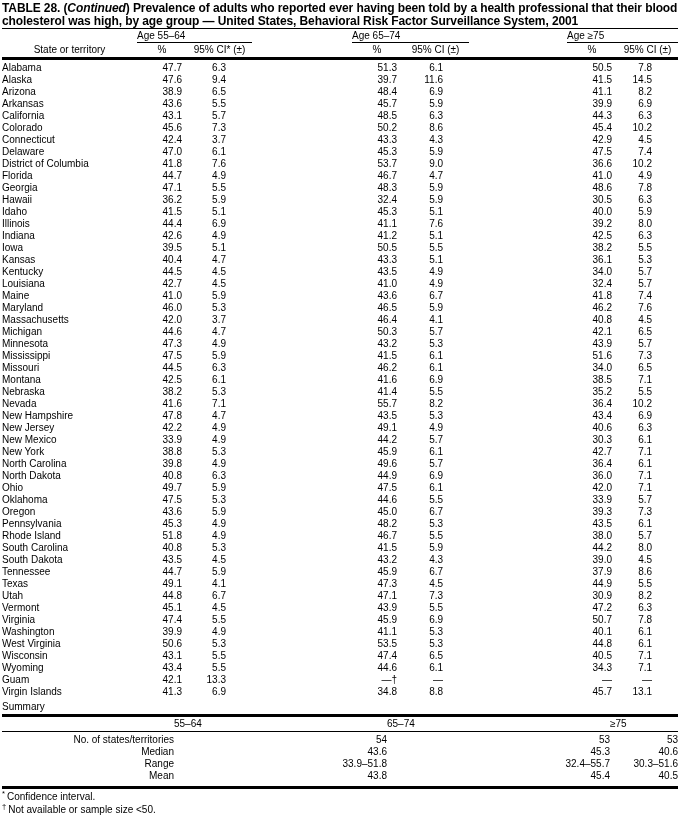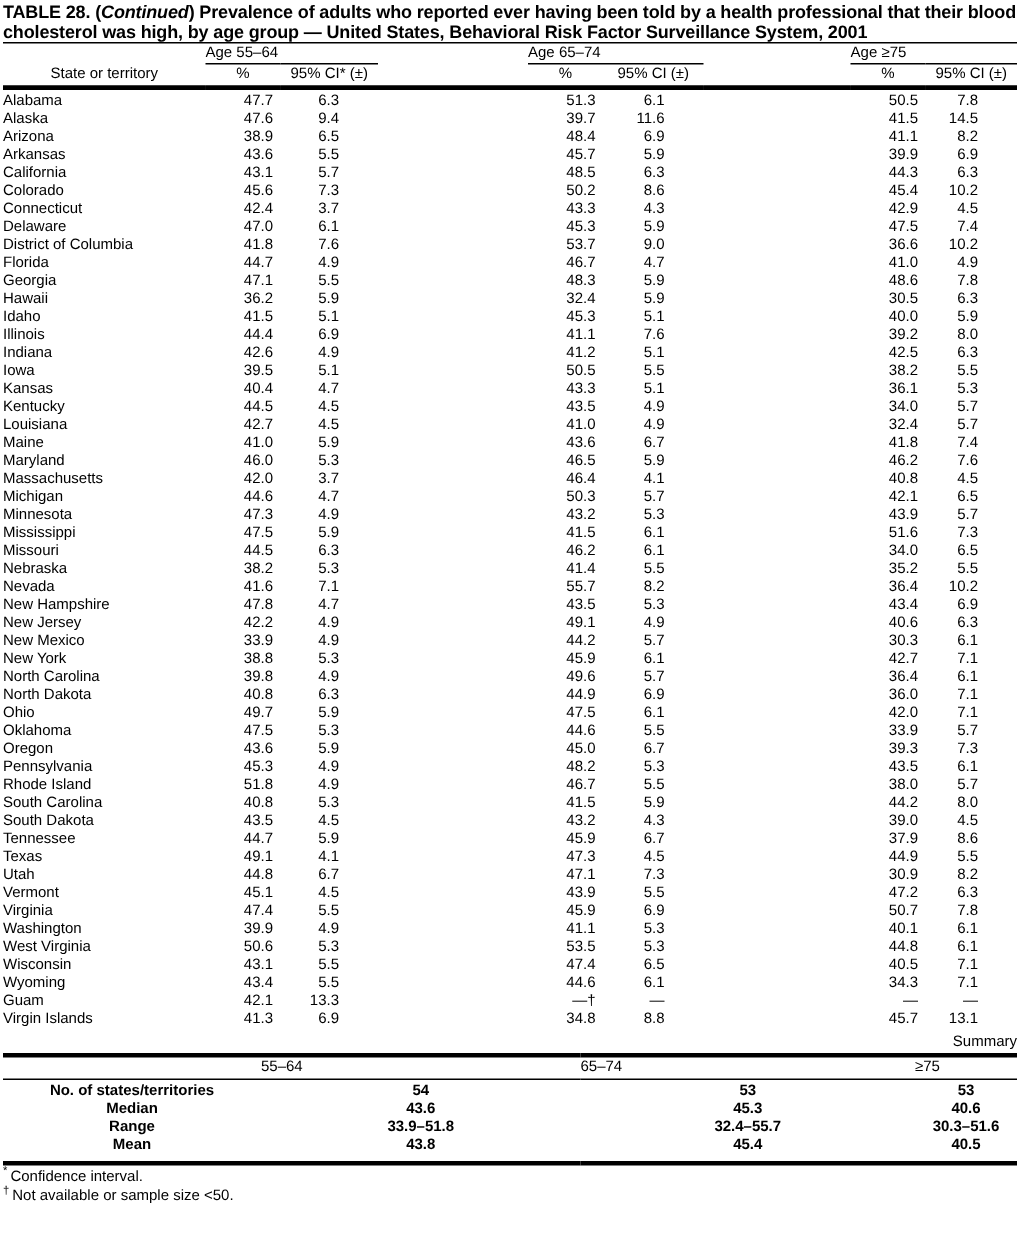--- a/index.html
+++ b/index.html
@@ -34,24 +34,24 @@
   .main .colhead-row .state-h { text-align: center; }
   .main .colhead-row .pct-h, .main .colhead-row .ci-h { text-align: center; }
 
   .main tbody td { line-height: 12px; height: 12px; }
   .main td.state { text-align: left; }
   .main td.pct { text-align: right; padding-right: 5px; }
   .main td.ci  { text-align: right; padding-right: 26px; }
   .main tbody tr:first-child td { padding-top: 2px; margin-top: 18px; }
 
   
-  .summary-title { text-align: right; line-height: 14px; margin-top: 2px; }
+  .summary-title { text-align: left; line-height: 14px; margin-top: 2px; }
   .summary { border-top: 3px solid #000; border-bottom: 3px solid #000; }
   .summary th { text-align: left; line-height: 14px; border-bottom: 1px solid #000; }
-  .summary td { text-align: center; line-height: 12px; height: 12px; font-weight: bold; }
+  .summary td { text-align: right; line-height: 12px; height: 12px; }
   .summary tbody tr:first-child td { padding-top: 2px; }
   .summary tbody tr:last-child td { padding-bottom: 4px; }
 
   
   .footnotes { margin-top: 2px; line-height: 12.5px; }
   .footnote sup { font-size: 7.5px; line-height: 0; }
   .footnote .fn-text { margin-left: 2px; }
 </style>
 </head>
 <body>
@@ -374,20 +374,31 @@
           <td class="pct">44.5</td>
           <td class="ci">6.3</td>
           <td class="gap"></td>
           <td class="pct">46.2</td>
           <td class="ci">6.1</td>
           <td class="gap"></td>
           <td class="pct">34.0</td>
           <td class="ci">6.5</td>
         </tr>
         <tr>
+          <td class="state">Montana</td>
+          <td class="pct">42.5</td>
+          <td class="ci">6.1</td>
+          <td class="gap"></td>
+          <td class="pct">41.6</td>
+          <td class="ci">6.9</td>
+          <td class="gap"></td>
+          <td class="pct">38.5</td>
+          <td class="ci">7.1</td>
+        </tr>
+        <tr>
           <td class="state">Nebraska</td>
           <td class="pct">38.2</td>
           <td class="ci">5.3</td>
           <td class="gap"></td>
           <td class="pct">41.4</td>
           <td class="ci">5.5</td>
           <td class="gap"></td>
           <td class="pct">35.2</td>
           <td class="ci">5.5</td>
         </tr>

